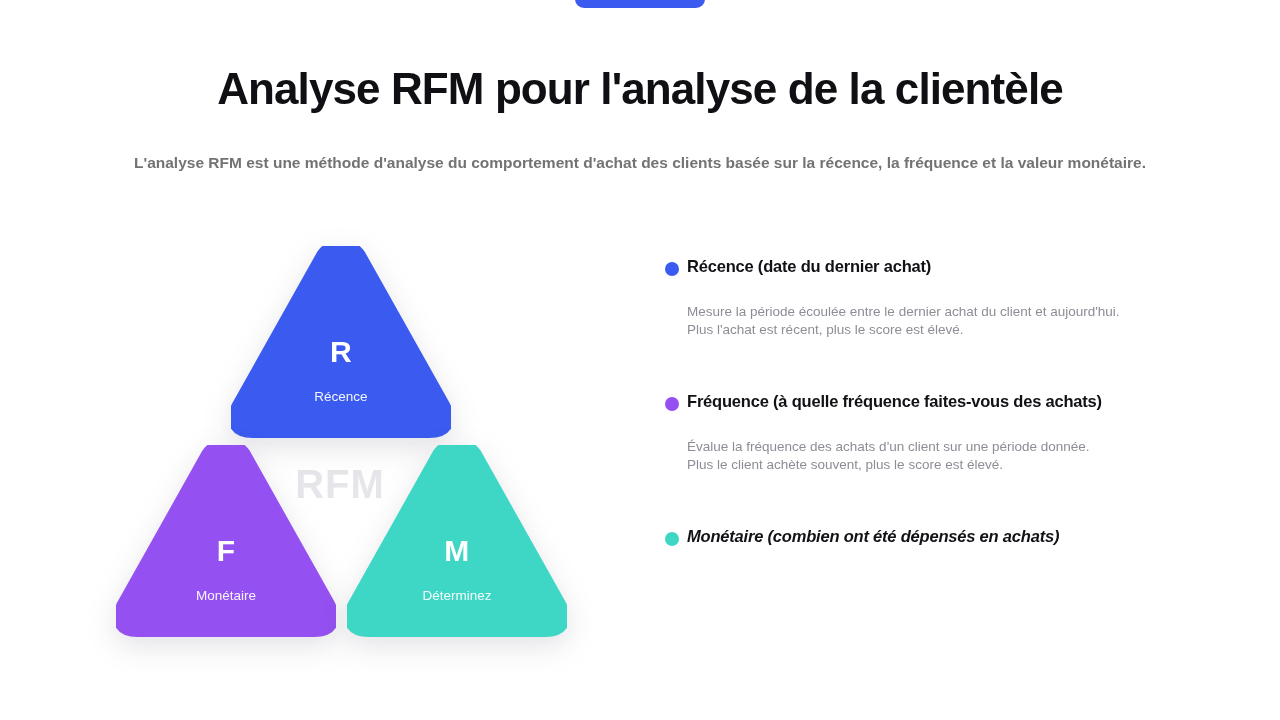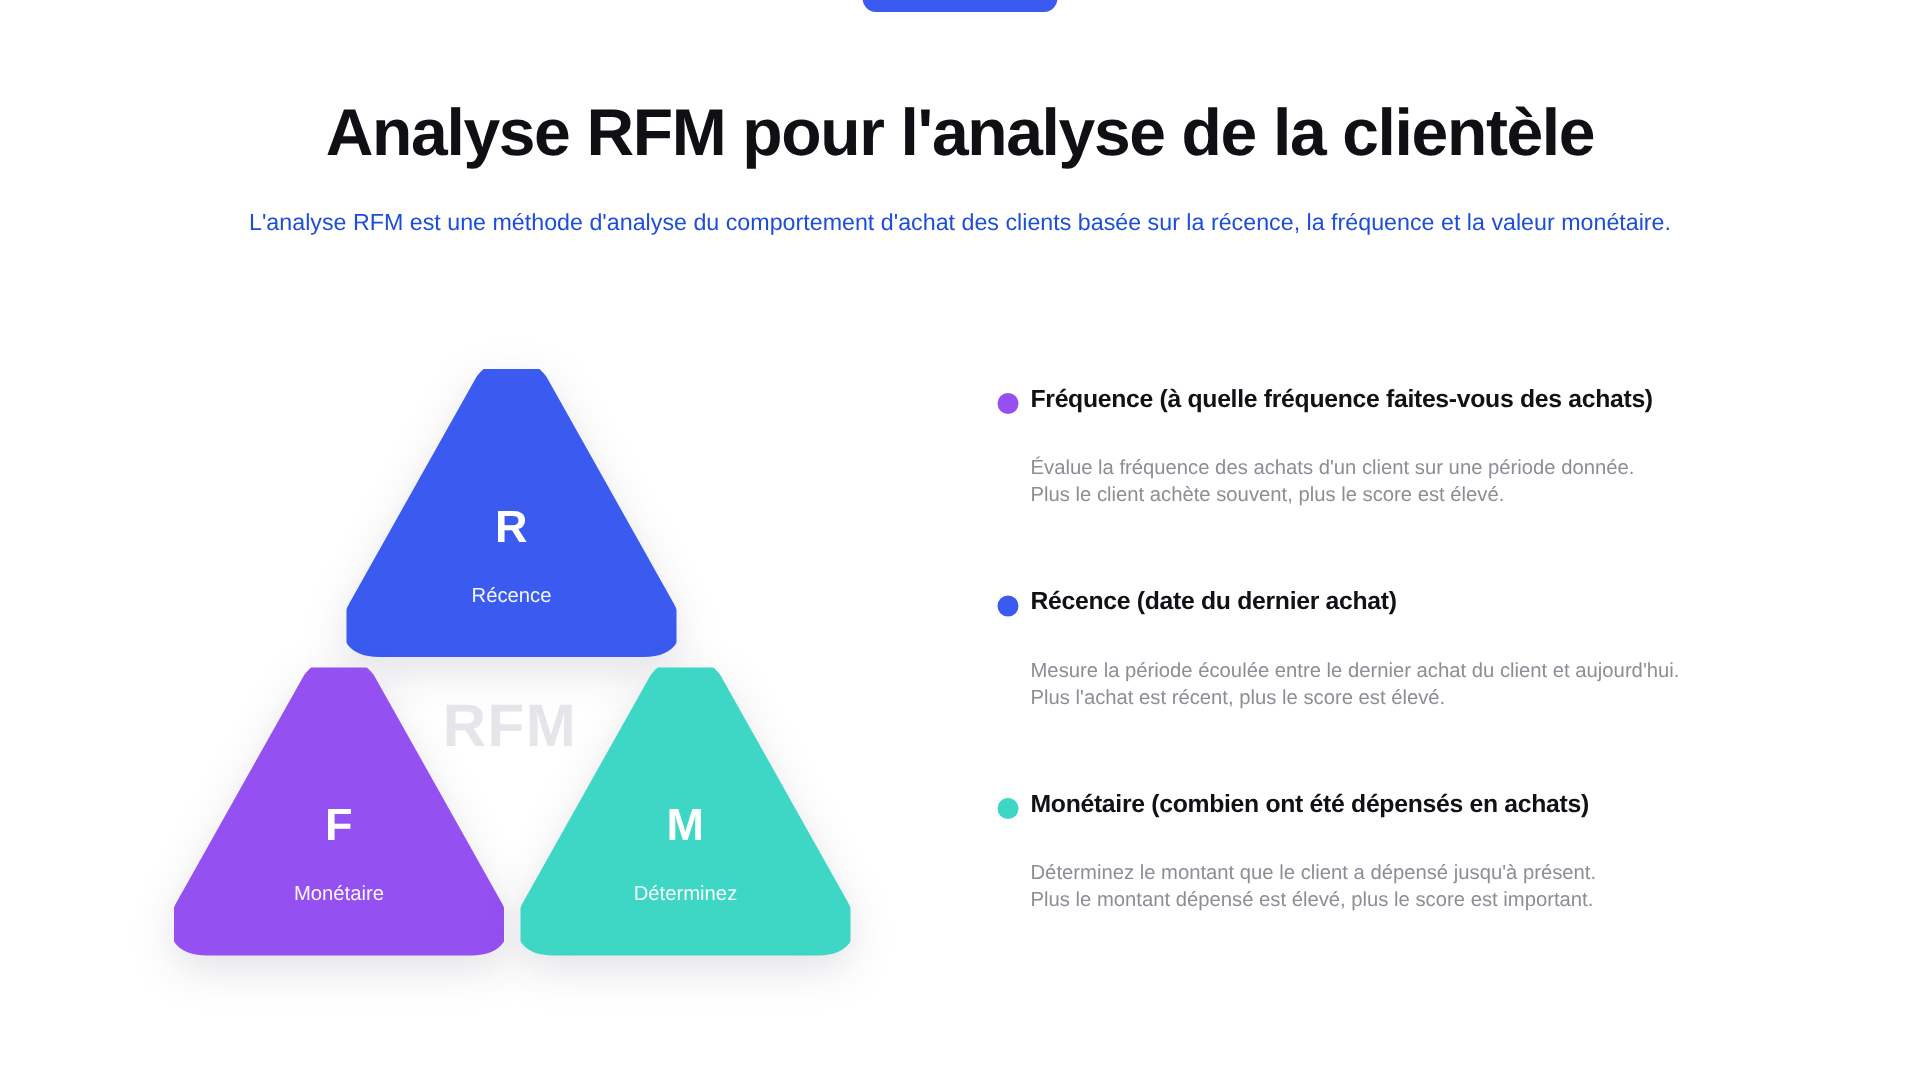--- a/index.html
+++ b/index.html
@@ -39,25 +39,25 @@
   }
   .page-title {
     margin: 0;
     font-size: 44px;
     line-height: 54px;
     font-weight: 700;
     letter-spacing: -0.9px;
     color: #0f0f14;
   }
   .page-subtitle {
-    margin: 22px 0 0 0;
+    margin: 36px 0 0 0;
     font-size: 15.5px;
     line-height: 22px;
-    font-weight: 400;
-    color: #1d4ed8;
+    font-weight: 700;
+    color: #737373;
   }
 
   
   .content {
     position: absolute;
     left: 0;
     top: 215px;
     width: 1280px;
     height: 505px;
     display: flex;
@@ -138,21 +138,21 @@
     height: 505px;
     flex: 0 0 640px;
     padding-top: 40px;
     box-sizing: border-box;
   }
   .legend-item {
     position: relative;
     padding-left: 47px;
     margin-bottom: 51px;
   }
-  .legend-item:last-child { margin-bottom: 0; }
+  .legend-item:last-child { margin-bottom: 0; font-style: italic; }
   .legend-dot {
     position: absolute;
     left: 25px;
     top: 7px;
     width: 14px;
     height: 14px;
     border-radius: 50%;
   }
   .legend-title {
     margin: 0;
@@ -223,35 +223,33 @@
           <div class="tri-label">Déterminez</div>
         </div>
       </div>
 
     </div>
   </div>
 
   <div class="legend-col">
 
     <div class="legend-item">
+      <span class="legend-dot" style="background:#3b5bf0"></span>
+      <h2 class="legend-title">Récence (date du dernier achat)</h2>
+      <p class="legend-desc">Mesure la période écoulée entre le dernier achat du client et aujourd'hui.
+Plus l'achat est récent, plus le score est élevé.</p>
+    </div>
+
+    <div class="legend-item">
       <span class="legend-dot" style="background:#9450f0"></span>
       <h2 class="legend-title">Fréquence (à quelle fréquence faites-vous des achats)</h2>
       <p class="legend-desc">Évalue la fréquence des achats d'un client sur une période donnée.
 Plus le client achète souvent, plus le score est élevé.</p>
     </div>
 
     <div class="legend-item">
-      <span class="legend-dot" style="background:#3b5bf0"></span>
-      <h2 class="legend-title">Récence (date du dernier achat)</h2>
-      <p class="legend-desc">Mesure la période écoulée entre le dernier achat du client et aujourd'hui.
-Plus l'achat est récent, plus le score est élevé.</p>
-    </div>
-
-    <div class="legend-item">
       <span class="legend-dot" style="background:#3ed6c5"></span>
       <h2 class="legend-title">Monétaire (combien ont été dépensés en achats)</h2>
-      <p class="legend-desc">Déterminez le montant que le client a dépensé jusqu'à présent.
-Plus le montant dépensé est élevé, plus le score est important.</p>
     </div>
 
   </div>
 
 </div>
 
 </body></html>

